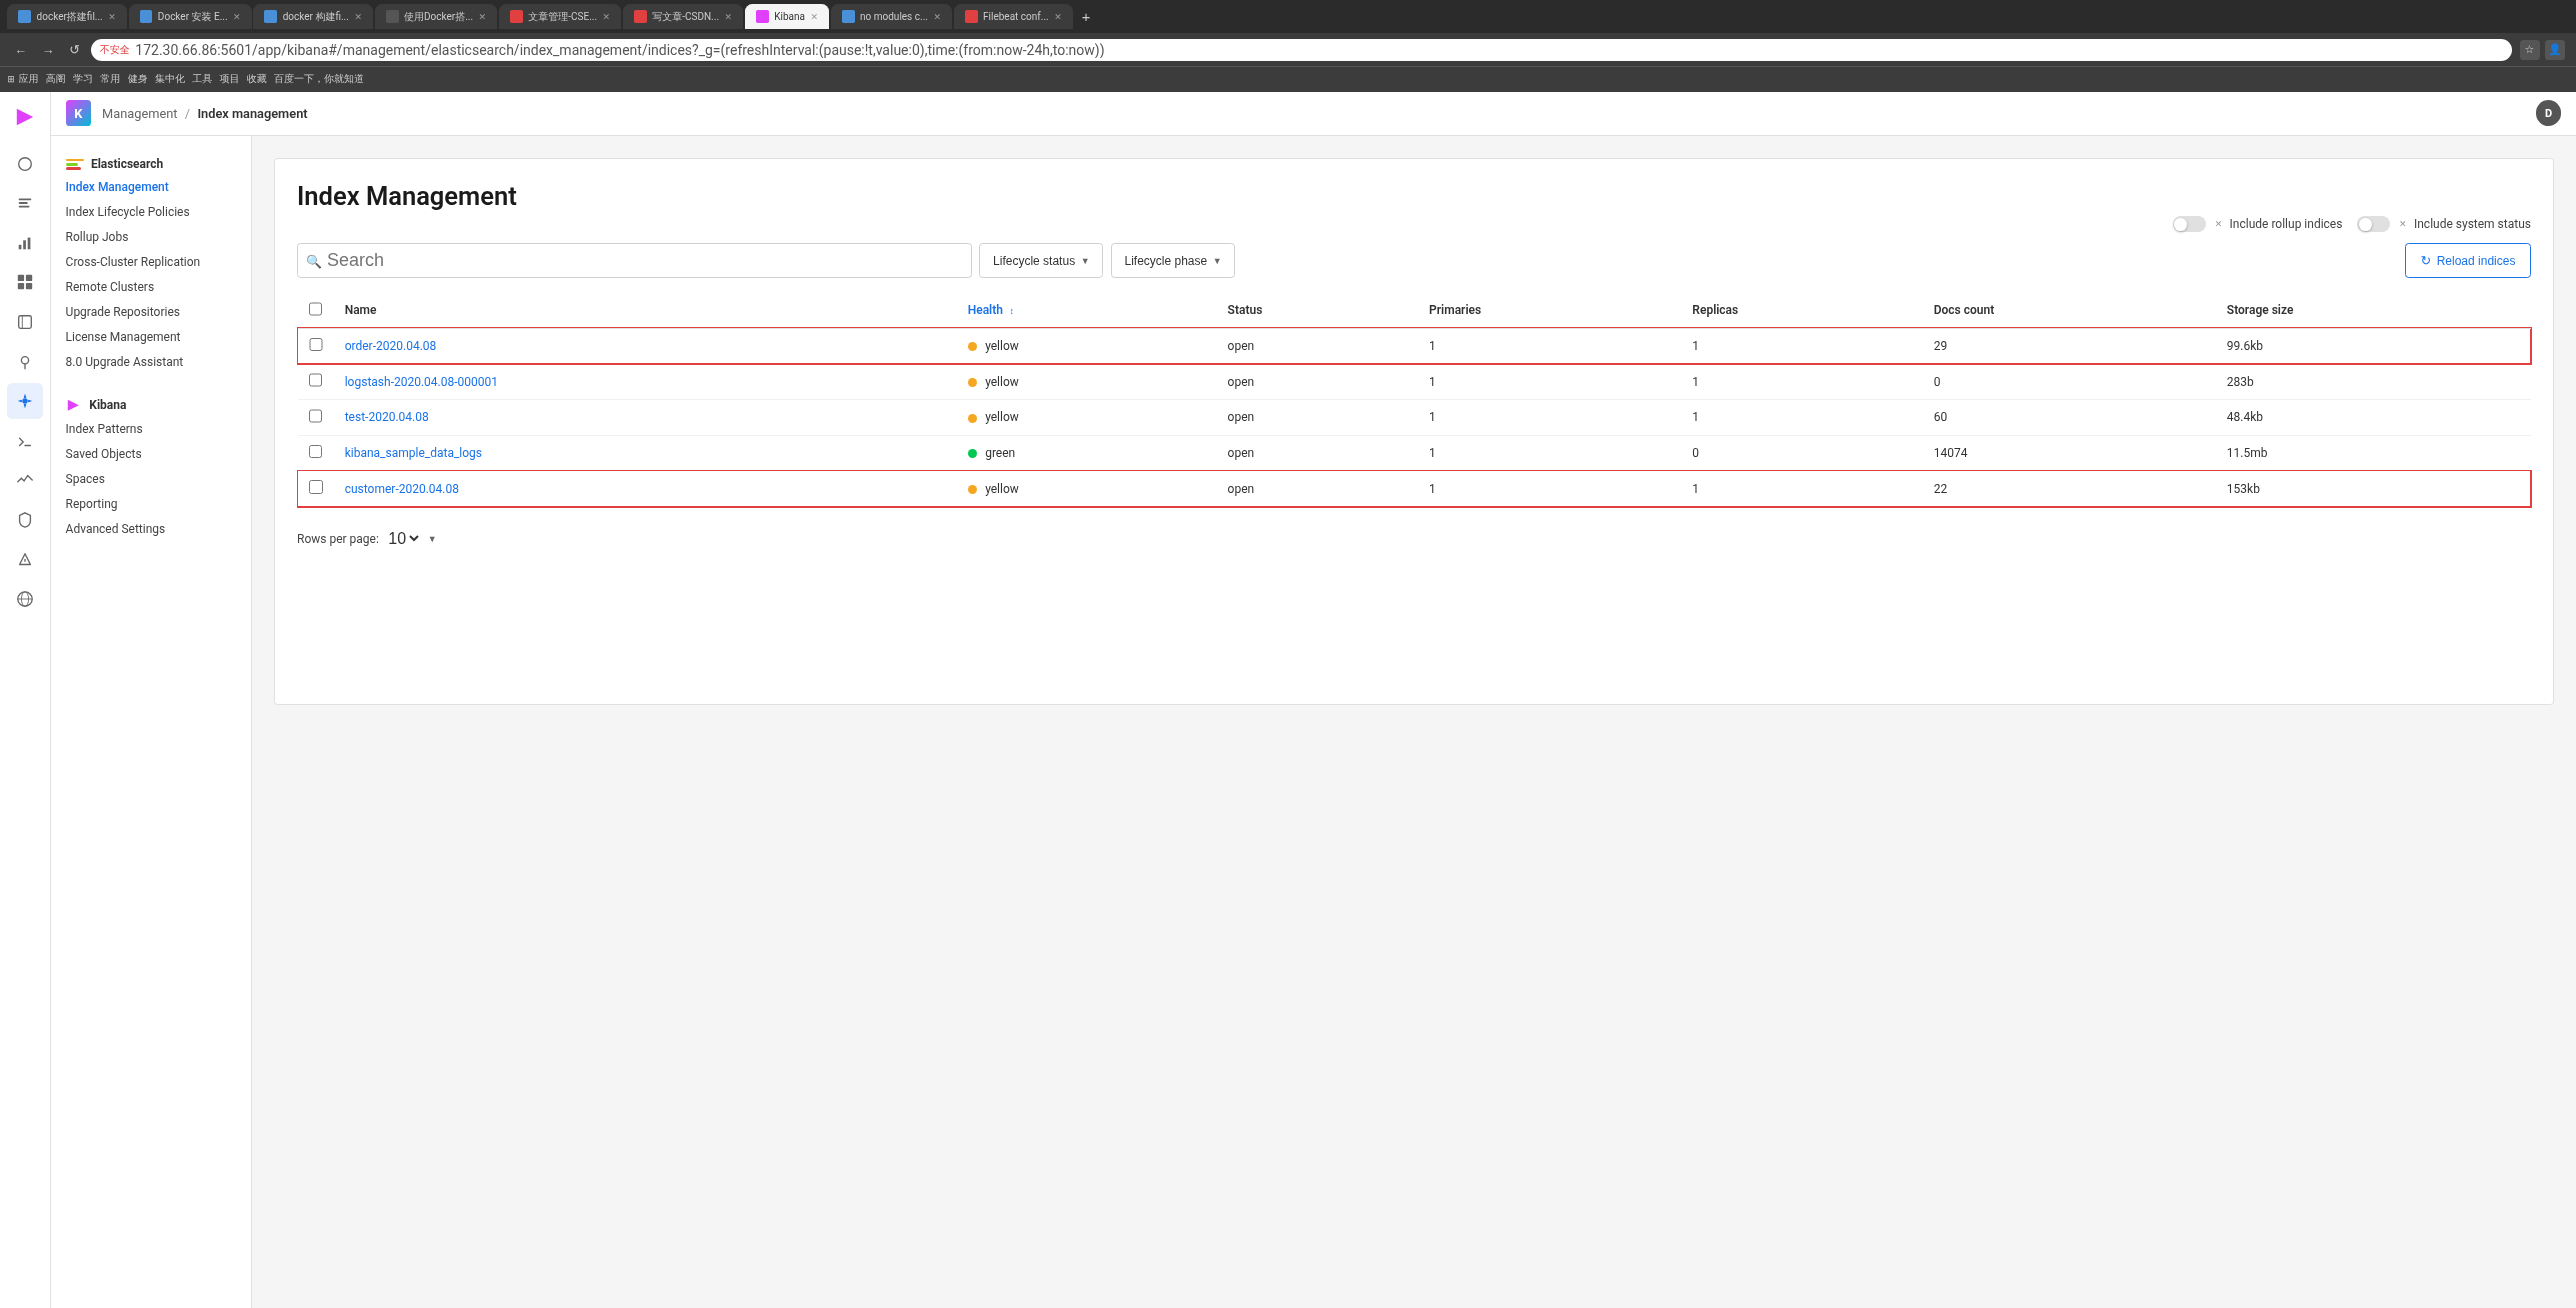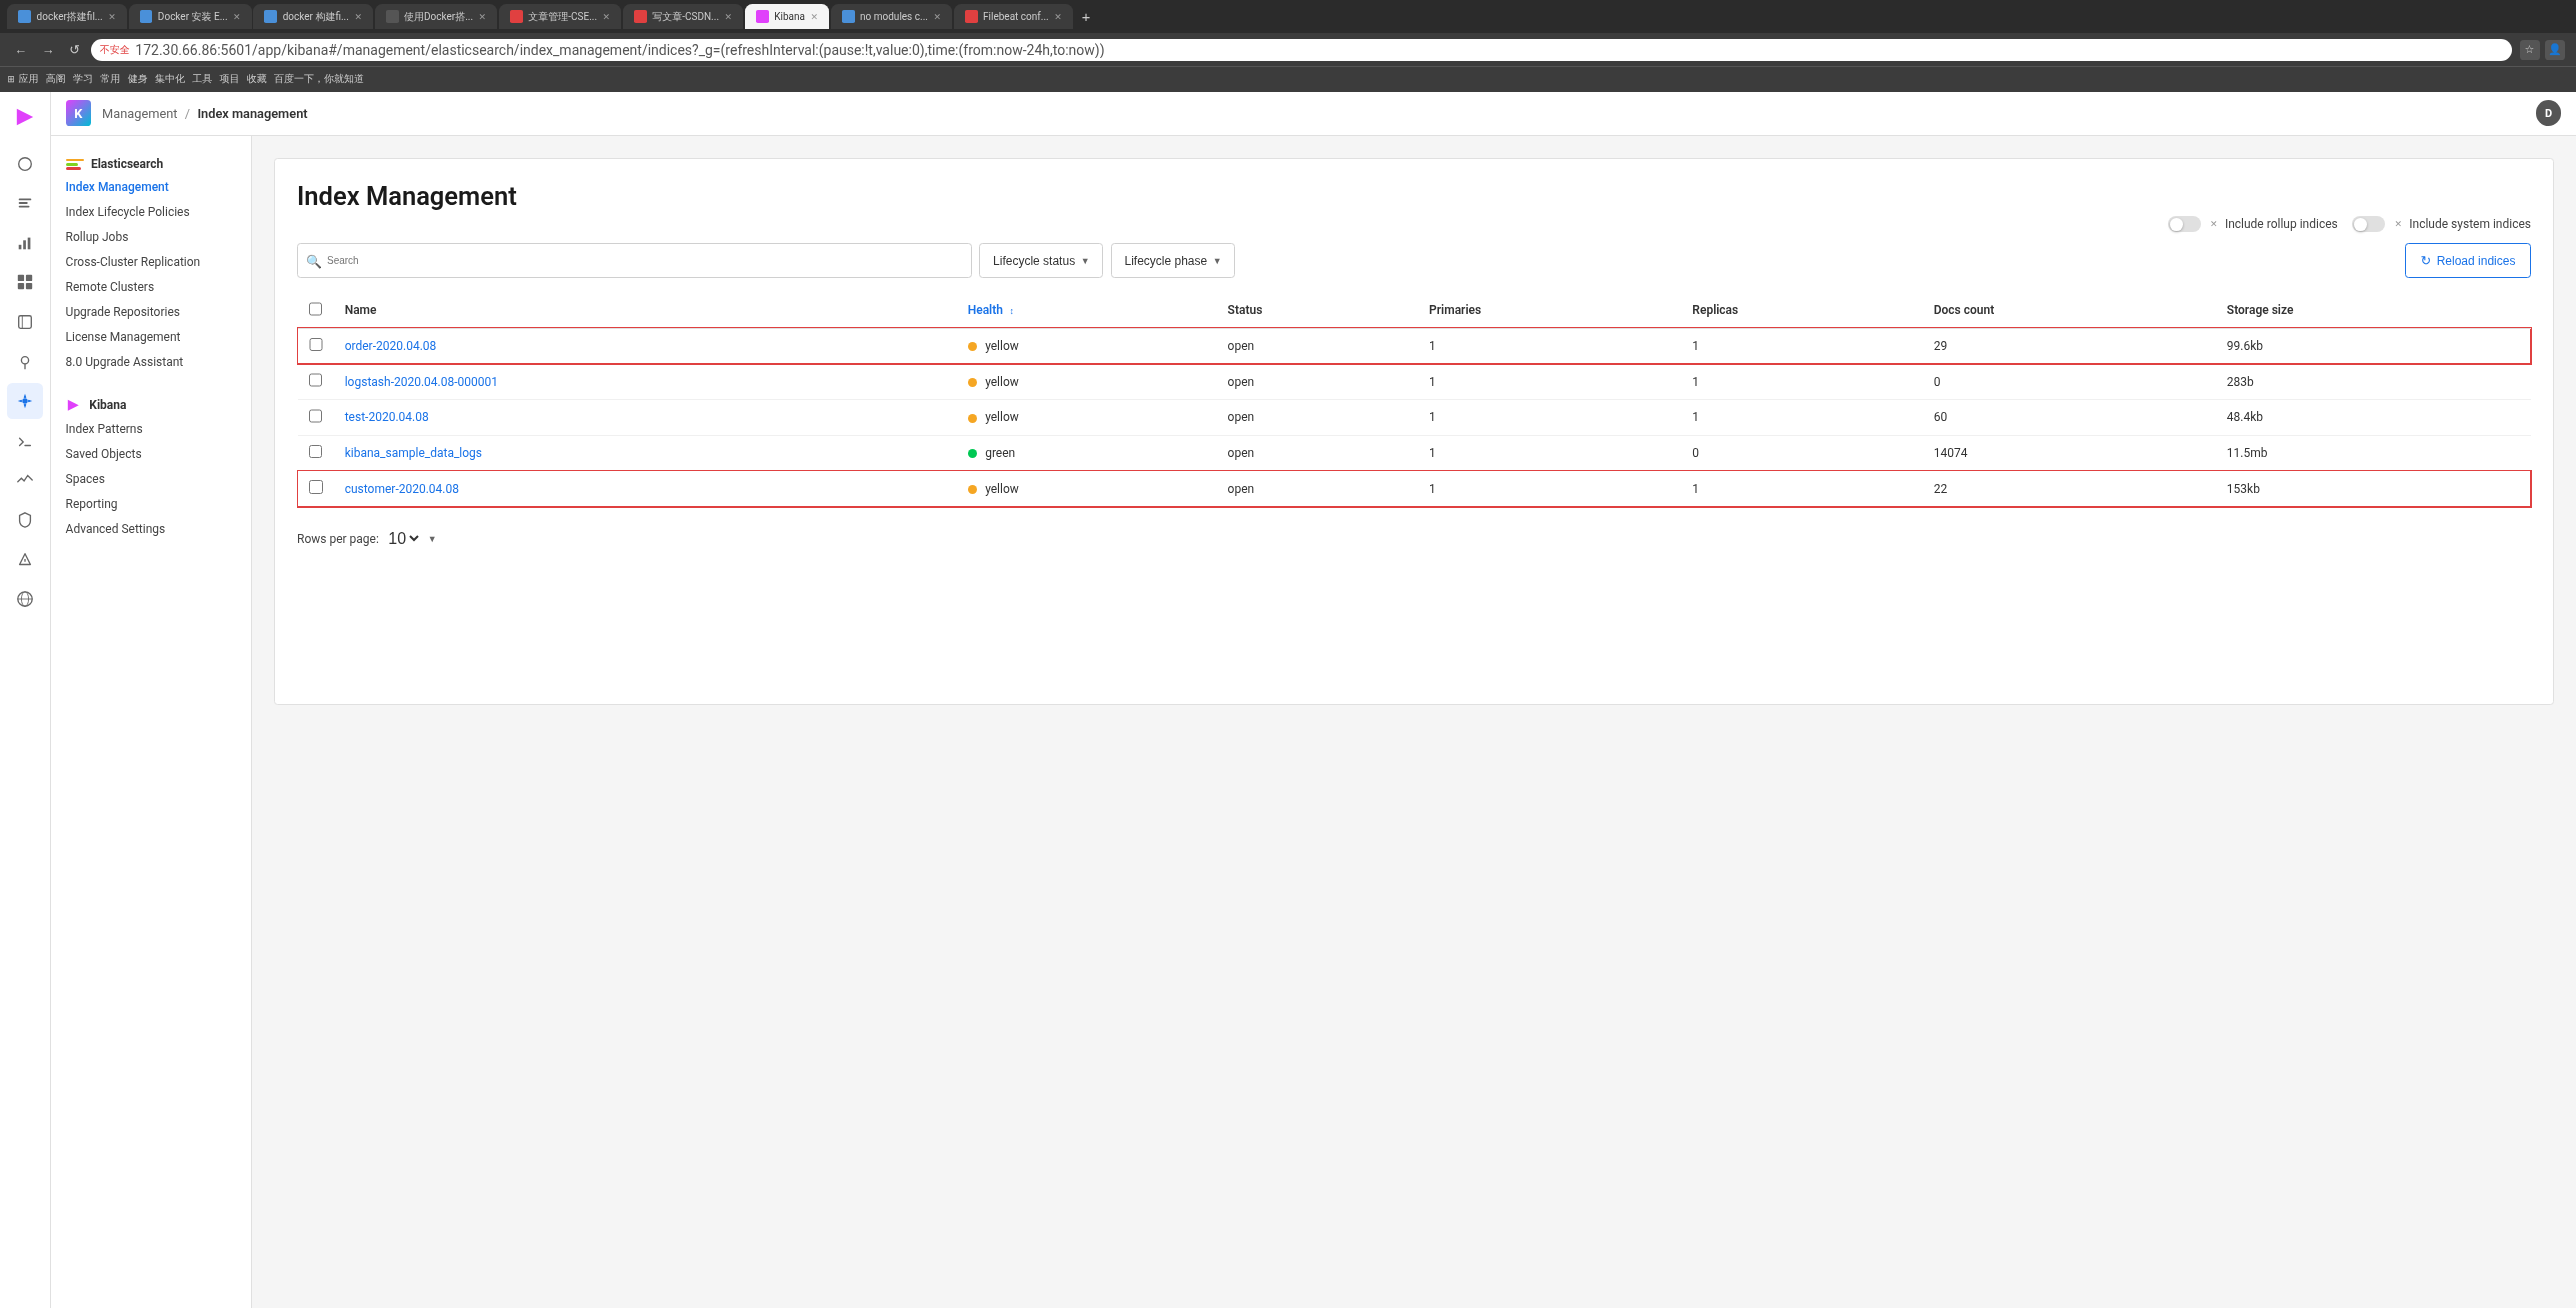--- a/index.html
+++ b/index.html
@@ -77,21 +77,21 @@
     
     .toggle-group { display: flex; align-items: center; gap: 7.3px; font-size: 12px; color: #444; }
     .toggle { width: 33px; height: 16.4px; background: #e0e0e0; border-radius: 8.2px; position: relative; cursor: pointer; display: inline-flex; align-items: center; padding: 1.8px; }
     .toggle-knob { width: 12.8px; height: 12.8px; background: #fff; border-radius: 50%; box-shadow: 0 0.9px 2.7px rgba(0,0,0,0.3); transition: transform 0.2s; }
     .toggle.off .toggle-knob { transform: translateX(0); }
     .toggle-x { font-size: 9px; color: #999; margin-left: 1.8px; }
 
     
     .search-container { position: relative; flex: 1; max-width: 675px; }
     .search-icon-el { position: absolute; left: 9px; top: 50%; transform: translateY(-50%); color: #999; font-size: 12.8px; }
-    .search-input { width: 100%; height: 35px; border: 0.9px solid #d0d0d0; border-radius: 3.6px; padding: 0 11px 0 29px; font-size: 10px; color: #333; outline: none; }
+    .search-input { width: 100%; height: 35px; border: 0.9px solid #d0d0d0; border-radius: 3.6px; padding: 0 11px 0 29px; font-size: 18px; color: #333; outline: none; }
 
     
     .dropdown-btn { height: 35px; padding: 0 12.8px; border: 0.9px solid #d0d0d0; border-radius: 3.6px; background: #fff; font-size: 12px; color: #333; cursor: pointer; display: flex; align-items: center; gap: 5.5px; white-space: nowrap; }
     .dropdown-caret { font-size: 9px; color: #666; }
 
     
     .reload-btn { height: 35px; padding: 0 14.6px; border: 0.9px solid #1a73e8; border-radius: 3.6px; background: #fff; font-size: 12px; color: #1a73e8; cursor: pointer; display: flex; align-items: center; gap: 5.5px; white-space: nowrap; }
     .reload-icon { font-size: 12.8px; }
 
     
@@ -392,21 +392,21 @@
                 <div class="toggle-knob"></div>
               </div>
               <span class="toggle-x">✕</span>
               <span>Include rollup indices</span>
             </div>
             <div class="toggle-group">
               <div class="toggle off">
                 <div class="toggle-knob"></div>
               </div>
               <span class="toggle-x">✕</span>
-              <span>Include system indices</span>
+              <span>Include system status</span>
             </div>
           </div>
 
           <div class="toolbar-row">
             <div class="toolbar-left">
               <div class="search-container">
                 <span class="search-icon-el">🔍</span>
                 <input type="text" class="search-input" placeholder="Search" style="">
               </div>
               <button class="dropdown-btn">

